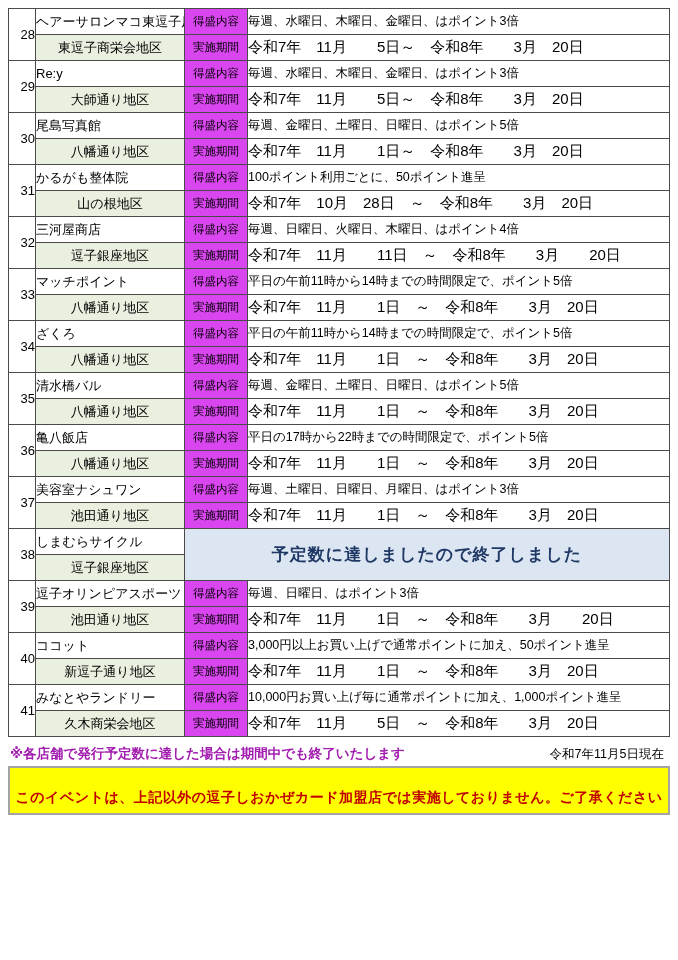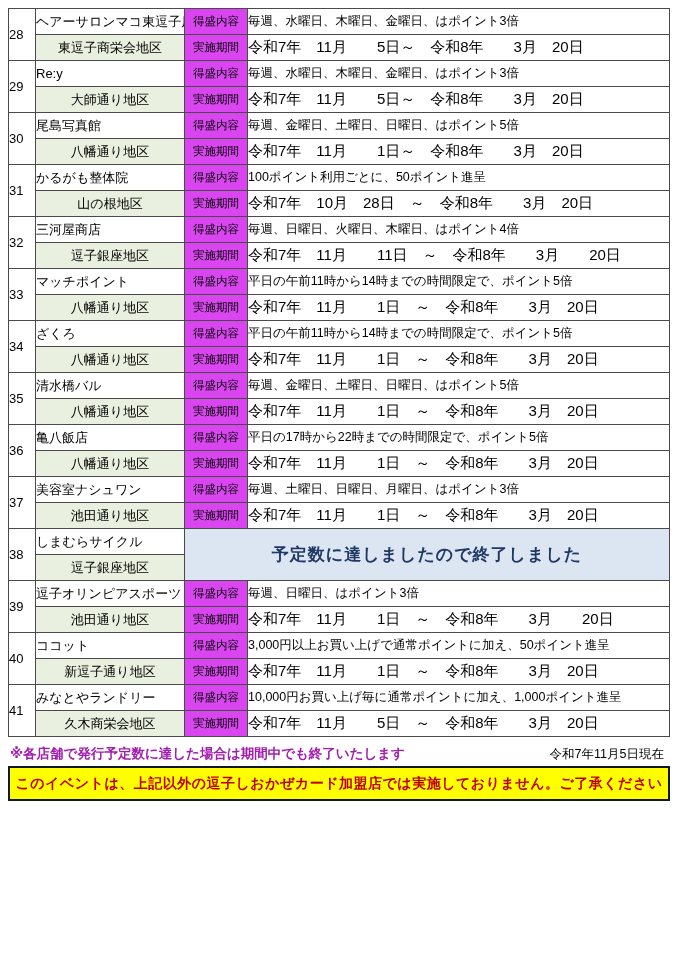--- a/index.html
+++ b/index.html
@@ -17,21 +17,21 @@
     border-collapse:collapse;
     width:662px;
     table-layout:fixed;
   }
   table.main td{
     border:1px solid #4a4a4a;
     padding:0;
     vertical-align:middle;
     height:25px;
   }
-  .c-num{width:26px;text-align:left;font-size:13px;}
+  .c-num{width:26px;text-align:right;font-size:13px;}
   .c-shop{width:148px;}
   .c-lbl{width:62px;text-align:center;font-size:11.5px;background:#d946ef;}
   .c-val{font-size:12px;}
 
   .shop-name{
     padding-left:10px;font-size:13px;white-space:nowrap;overflow:hidden;
   }
   .area-name{
     background:#eaf0df;text-align:center;font-size:13px;white-space:nowrap;overflow:hidden;
   }
@@ -57,27 +57,27 @@
     display:flex;align-items:center;justify-content:space-between;
     padding:2px 2px 3px 2px;
   }
   .foot-note{
     color:#a21caf;font-weight:bold;font-size:13.5px;
   }
   .foot-date{
     font-size:12.5px;color:#000;padding-right:4px;
   }
   .foot-bar{
-    border:2px solid #0f172a;
+    border:2px solid #a3a3a3;
     background:#ffff00;
     text-align:center;
     font-weight:bold;
     color:#c00000;
     font-size:14px;
-    padding:7px 0 6px 0;
+    padding:21px 0 6px 0;
     letter-spacing:0.5px;
   }
 </style>
 </head>
 <body>
 
 <div class="page">
 
   <table class="main">
     <tbody>

